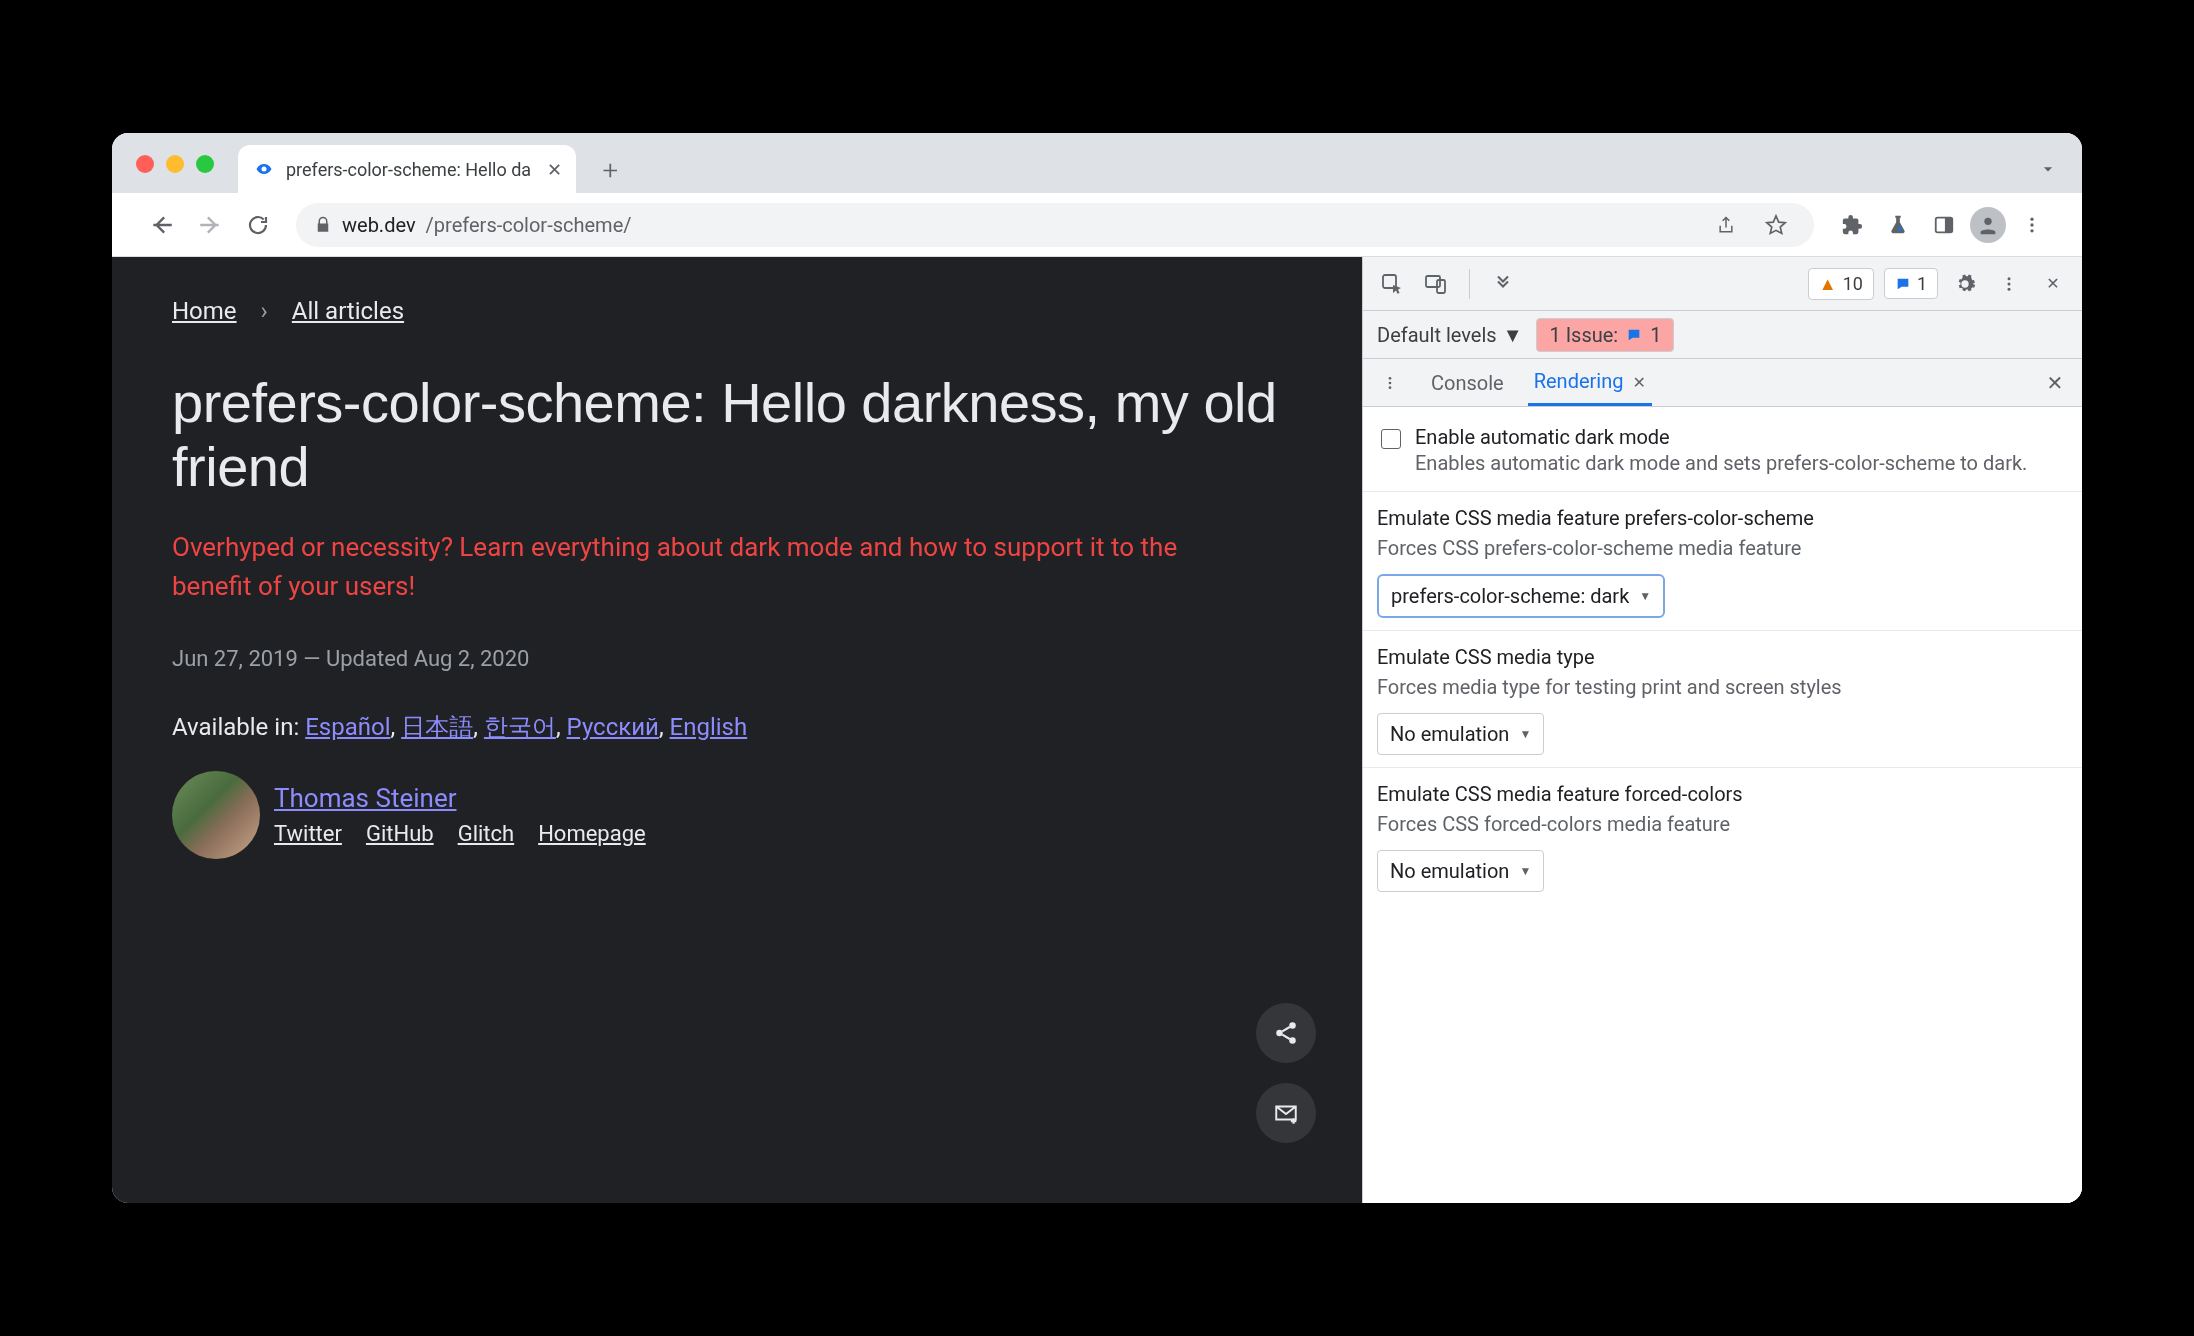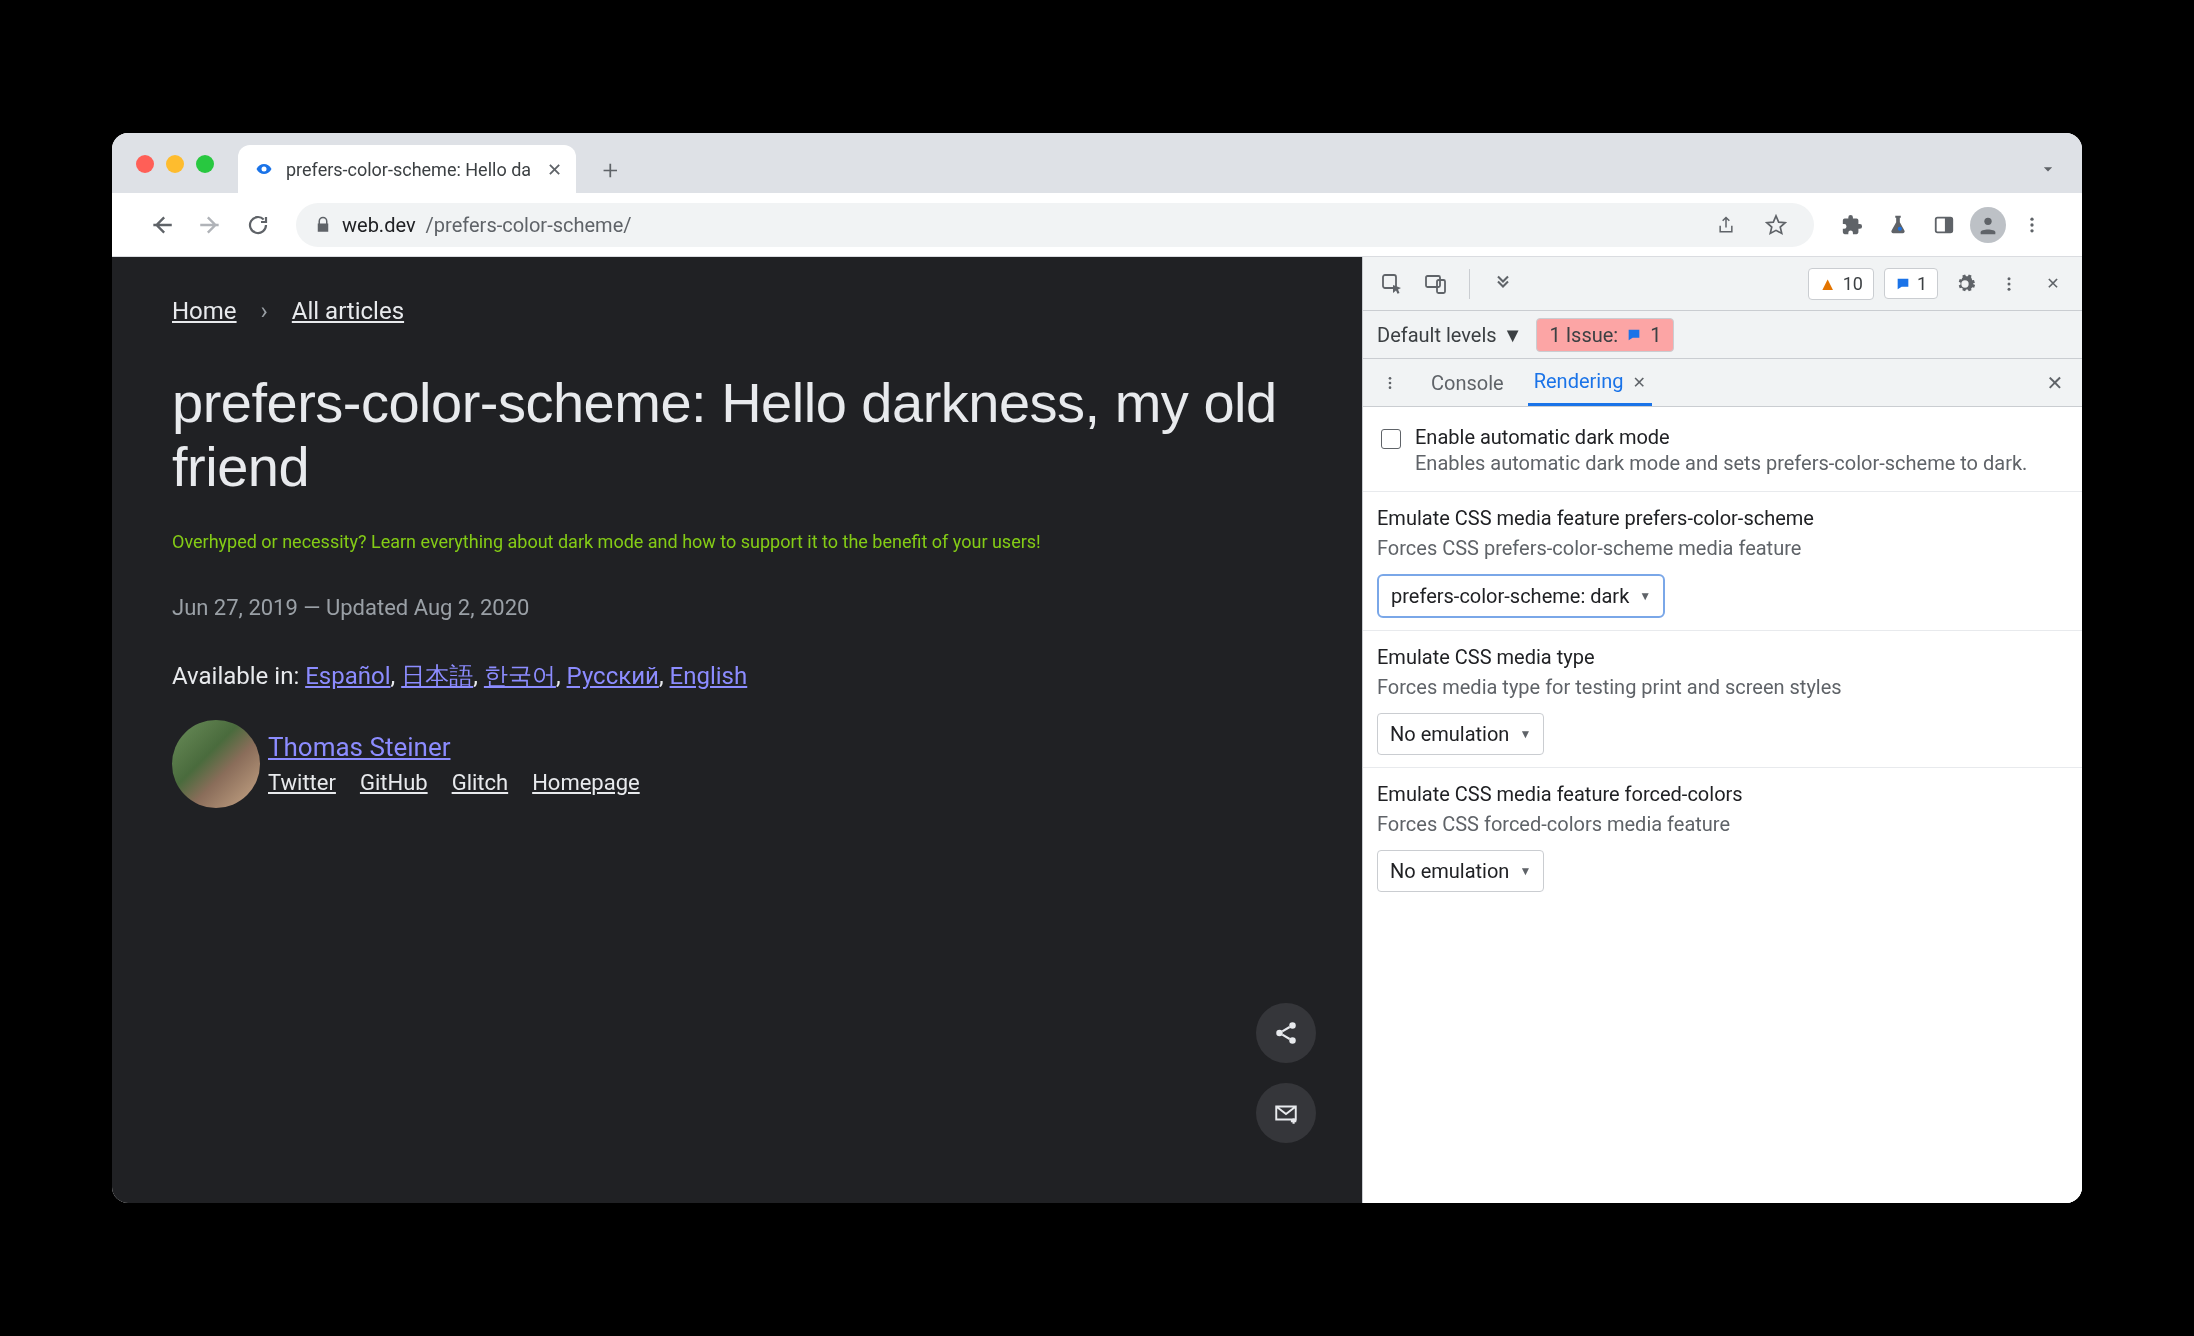--- a/index.html
+++ b/index.html
@@ -23,26 +23,26 @@
 .omnibox .host{ color:#202124; } .omnibox .path{ color:#5f6368; }
 .omnibox-spacer{flex:1;}
 .toolbar-right{ display:flex; align-items:center; gap:6px; }
 .avatar-btn{ width:36px; height:36px; border-radius:50%; background:#bdc1c6; display:flex; align-items:center; justify-content:center; color:#fff; }
 .content-area { flex:1; display:flex; min-height:0; }
 .page { flex: 0 0 1250px; background:#202124; color:#e8eaed; padding: 40px 60px; overflow:hidden; position:relative; }
 .breadcrumb { display:flex; align-items:center; gap:24px; font-size:24px; margin-bottom:46px; }
 .breadcrumb a { color:#e8eaed; text-decoration:underline; }
 .breadcrumb .chev { color:#9aa0a6; }
 .page-title { font-size:56px; font-weight:400; line-height:1.15; letter-spacing:-.5px; margin-bottom:28px; font-family: "Google Sans", -apple-system, sans-serif;}
-.page-sub { font-size:18px; color:#84cc16; line-height:1.5; margin-bottom:40px; max-width: 1050px;}
+.page-sub { font-size:26px; color:#ef4444; line-height:1.5; margin-bottom:40px; max-width: 1050px;}
 .page-date { font-size:22px; color:#9aa0a6; margin-bottom:40px; }
 .avail { font-size:24px; margin-bottom:28px; }
 .avail .lbl{ color:#e8eaed; } .avail a{ color:#8c8cff; text-decoration:underline; }
 .avail .sep{ color:#e8eaed; }
-.author { display:flex; align-items:center; gap:8px; }
+.author { display:flex; align-items:center; gap:14px; }
 .author-avatar { width:88px; height:88px; border-radius:50%; background:linear-gradient(135deg,#6b8e5a,#4a6b3d 40%,#8a6d5a 60%,#c9a888); }
 .author-info { display:flex; flex-direction:column; gap:8px; }
 .author-name { color:#8c8cff; font-size:26px; text-decoration:underline; }
 .author-links { display:flex; gap:24px; font-size:22px; }
 .author-links a{ color:#e8eaed; text-decoration:underline; }
 .float-actions{ position:absolute; right:46px; bottom:60px; display:flex; flex-direction:column; gap:20px; }
 .fab{ width:60px; height:60px; border-radius:50%; background:#35363a; display:flex; align-items:center; justify-content:center; color:#e8eaed; cursor:pointer; }
 .devtools{ flex:1; background:#f1f3f4; display:flex; flex-direction:column; border-left:1px solid #cacdd1; min-width:0;}
 .dt-top { height:54px; display:flex; align-items:center; padding: 0 12px; gap:10px; border-bottom:1px solid #cacdd1; background:#f1f3f4; }
 .dt-top .spacer{flex:1;}

